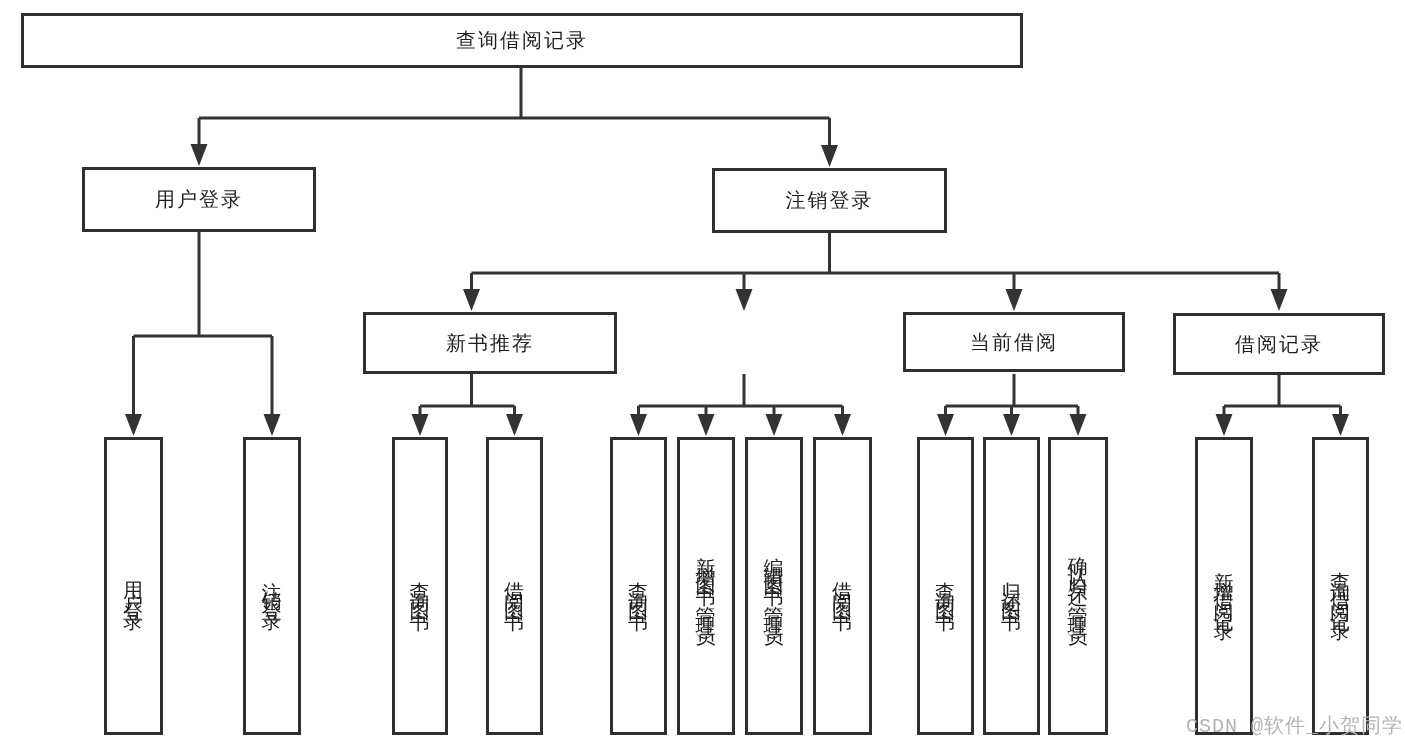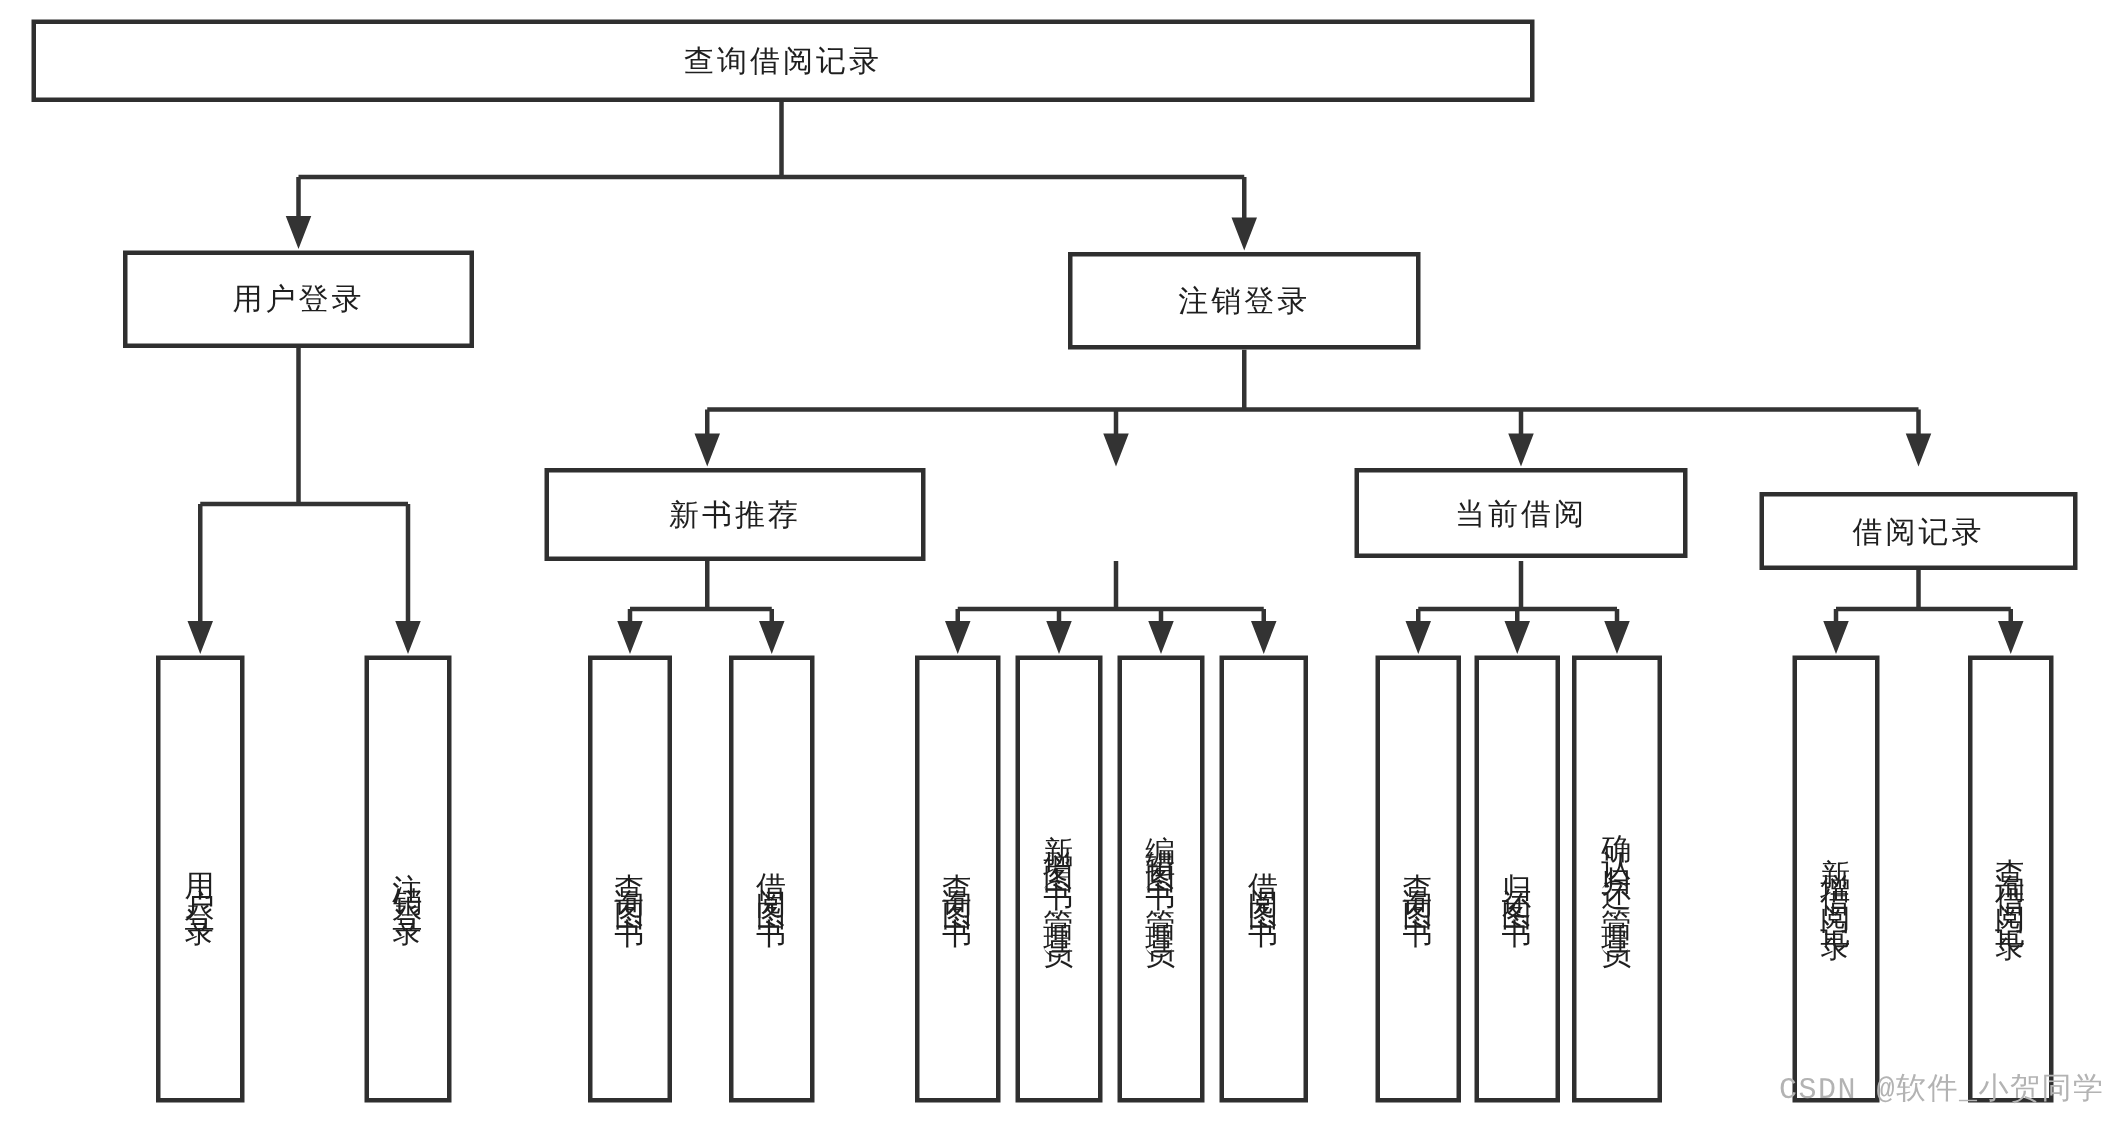--- a/index.html
+++ b/index.html
@@ -92,21 +92,21 @@
   <div class="node h" style="left:712px;top:168px;width:235px;height:65px">
     <span>注销登录</span>
   </div>
 
   <div class="node h" style="left:363px;top:312px;width:254px;height:62px">
     <span>新书推荐</span>
   </div>
   <div class="node h" style="left:903px;top:312px;width:222px;height:60px">
     <span>当前借阅</span>
   </div>
-  <div class="node h" style="left:1173px;top:328px;width:212px;height:52px">
+  <div class="node h" style="left:1173px;top:313px;width:212px;height:62px">
     <span>借阅记录</span>
   </div>
 
   <div class="node v" style="left:104px;top:437px;width:59px;height:298px">
     <span>用户登录</span>
   </div>
   <div class="node v" style="left:243px;top:437px;width:58px;height:298px">
     <span>注销登录</span>
   </div>
 

